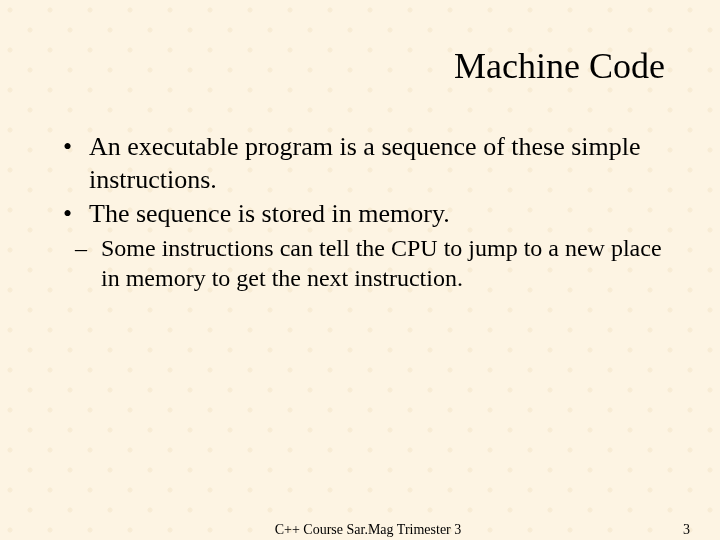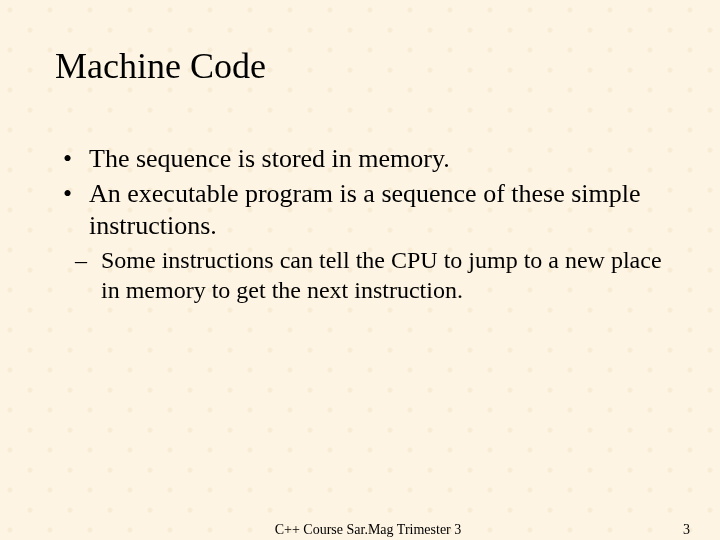--- a/index.html
+++ b/index.html
@@ -15,23 +15,23 @@
     position: relative;
   }
   .slide {
     width: 720px;
     height: 540px;
     padding: 45px 55px 0 55px;
     position: relative;
   }
   .title {
     font-size: 36px;
-    text-align: left;
+    text-align: right;
     font-weight: normal;
-    margin-bottom: 56px;
+    margin-bottom: 44px;
   }
   ul.bullets {
     list-style: none;
     font-size: 26px;
     line-height: 1.25;
     padding-left: 30px;
   }
   ul.bullets > li {
     position: relative;
     padding-left: 4px;
@@ -78,22 +78,22 @@
     right: 30px;
   }
 </style>
 </head>
 <body>
 
 <div class="slide">
   <h1 class="title">Machine Code</h1>
 
   <ul class="bullets">
+    <li>An executable program is a sequence of these simple instructions.</li>
     <li>The sequence is stored in memory.</li>
-    <li>An executable program is a sequence of these simple instructions.</li>
   </ul>
 
   <ul class="sub">
     <li>Some instructions can tell the CPU to jump to a new place in memory to get the next instruction.</li>
   </ul>
 
   <div class="footer">
     <div class="footer-center">C++    Course Sar.Mag Trimester 3</div>
     <div class="footer-right">3</div>
   </div>

